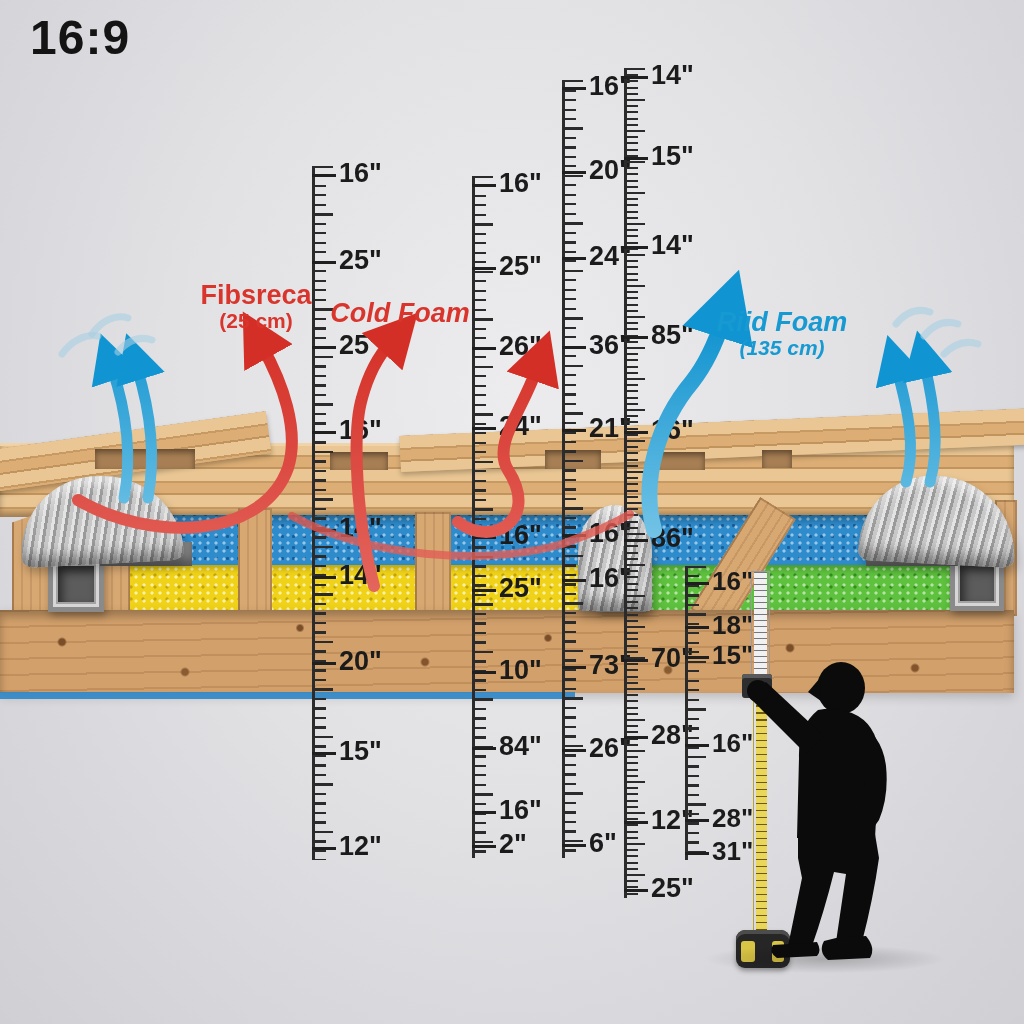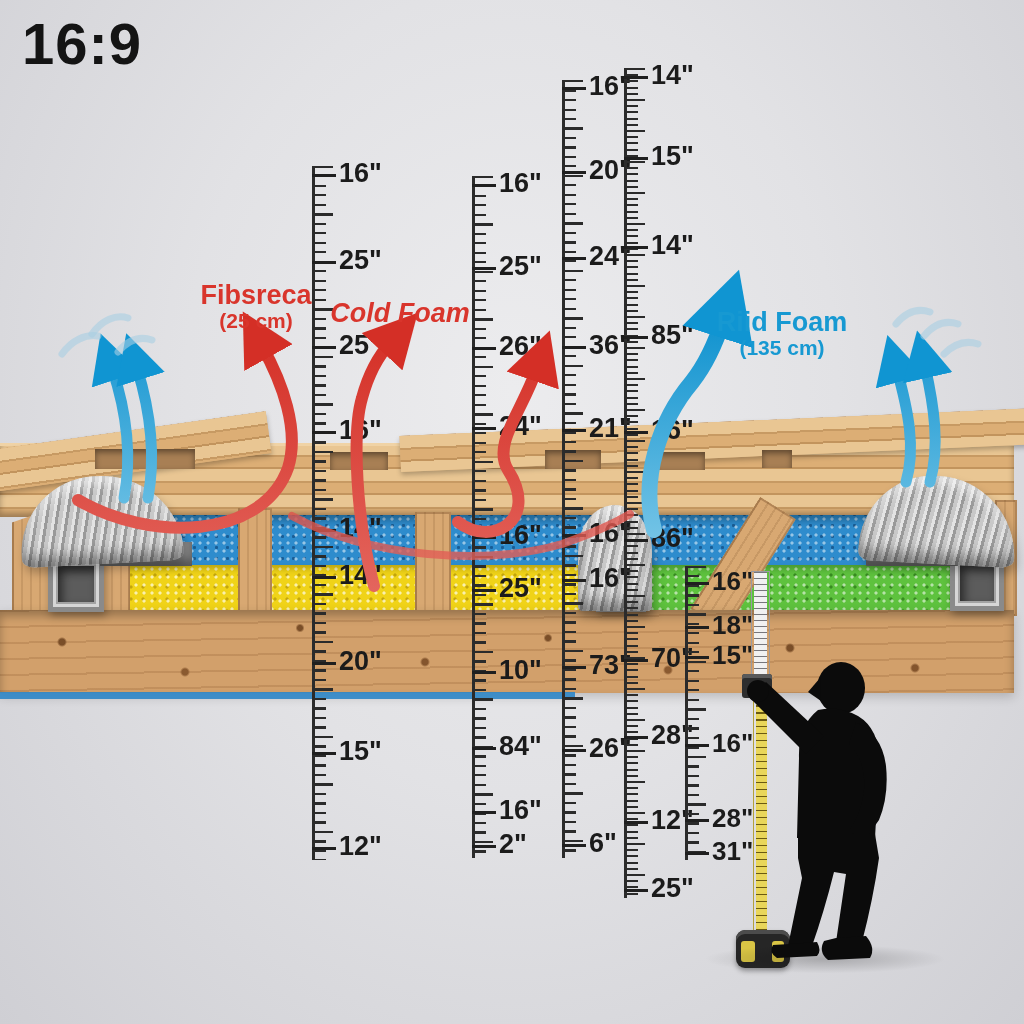--- a/index.html
+++ b/index.html
@@ -1,20 +1,20 @@
 <!DOCTYPE html>
 <html><head>
 <meta charset="utf-8">
 <style>
   html,body{margin:0;padding:0;background:#bbb;}
   #stage{position:relative;width:1024px;height:1024px;overflow:hidden;
     background:radial-gradient(ellipse at 50% 38%, #ececee 0%, #e2e2e5 45%, #cfcfd4 100%);
     font-family:"Liberation Sans", sans-serif;}
   .abs{position:absolute;}
-  .badge{font-size:58px;font-weight:800;color:#141414;letter-spacing:1px;}
+  .badge{font-size:48px;font-weight:800;color:#141414;letter-spacing:1px;margin-left:8px;}
   
   .plank{background-color:#ddb27b;background-image:repeating-linear-gradient(180deg,
       #e9c693 0 12px,#c79a63 12px 14px,#dcae75 14px 24px,#c2945d 24px 26px);}
   .woodv{background-color:#d8a872;background-image:repeating-linear-gradient(90deg,
       rgba(120,80,40,.18) 0 2px,transparent 2px 9px);box-shadow:inset 0 0 0 2px rgba(110,70,35,.35);}
   .gapslot{background:#a87f54;box-shadow:inset 0 3px 6px rgba(0,0,0,.45);}
   .beam{background-color:#d2a06b;background-image:
       radial-gradient(circle at 62px 32px,#7a4e28 3px,transparent 5px),
       radial-gradient(circle at 185px 62px,#8a5a30 3px,transparent 5px),
       radial-gradient(circle at 300px 18px,#7a4e28 2.5px,transparent 4.5px),
@@ -263,21 +263,21 @@
   </svg>
 
   <div class="abs" id="labels-layer" style="left:0;top:0;width:1024px;height:1024px;">
       <div class="anno" style="left: 256px; top: 281px; color: rgb(217, 53, 44);">
         <div class="l1">Fibsreca</div>
         <div class="l2">(25 cm)</div>
       </div>
       <div class="anno" style="left: 400px; top: 299px; color: rgb(217, 53, 44); font-style: italic;">
         <div class="l1">Cold Foam</div>
       </div>
-      <div class="anno" style="left: 782px; top: 308px; color: rgb(23, 153, 210);">
+      <div class="anno" style="left: 782px; top: 308px; color: rgb(23, 153, 210); font-style: italic;">
         <div class="l1">Riid Foam</div>
         <div class="l2">(135 cm)</div>
       </div>
     </div>
 
   <div class="abs" style="left:0;top:0;width:1024px;height:1024px;">
     <div class="abs" style="left:751px;top:571px;width:13px;height:106px;background:#f1f1f1;border:1px solid #9a9aa0;
                 background-image:repeating-linear-gradient(180deg,#76767c 0 1.5px,transparent 1.5px 6px);background-clip:content-box;padding:0 2px;"></div>
     <div class="abs" style="left:742px;top:674px;width:30px;height:24px;background:#2e2e2e;border-radius:3px;box-shadow:inset 0 4px 0 #5a5a5a;"></div>
     <div class="abs" style="left:753px;top:698px;width:11px;height:234px;background:#e9d65a;border-left:1px solid #b4a138;

